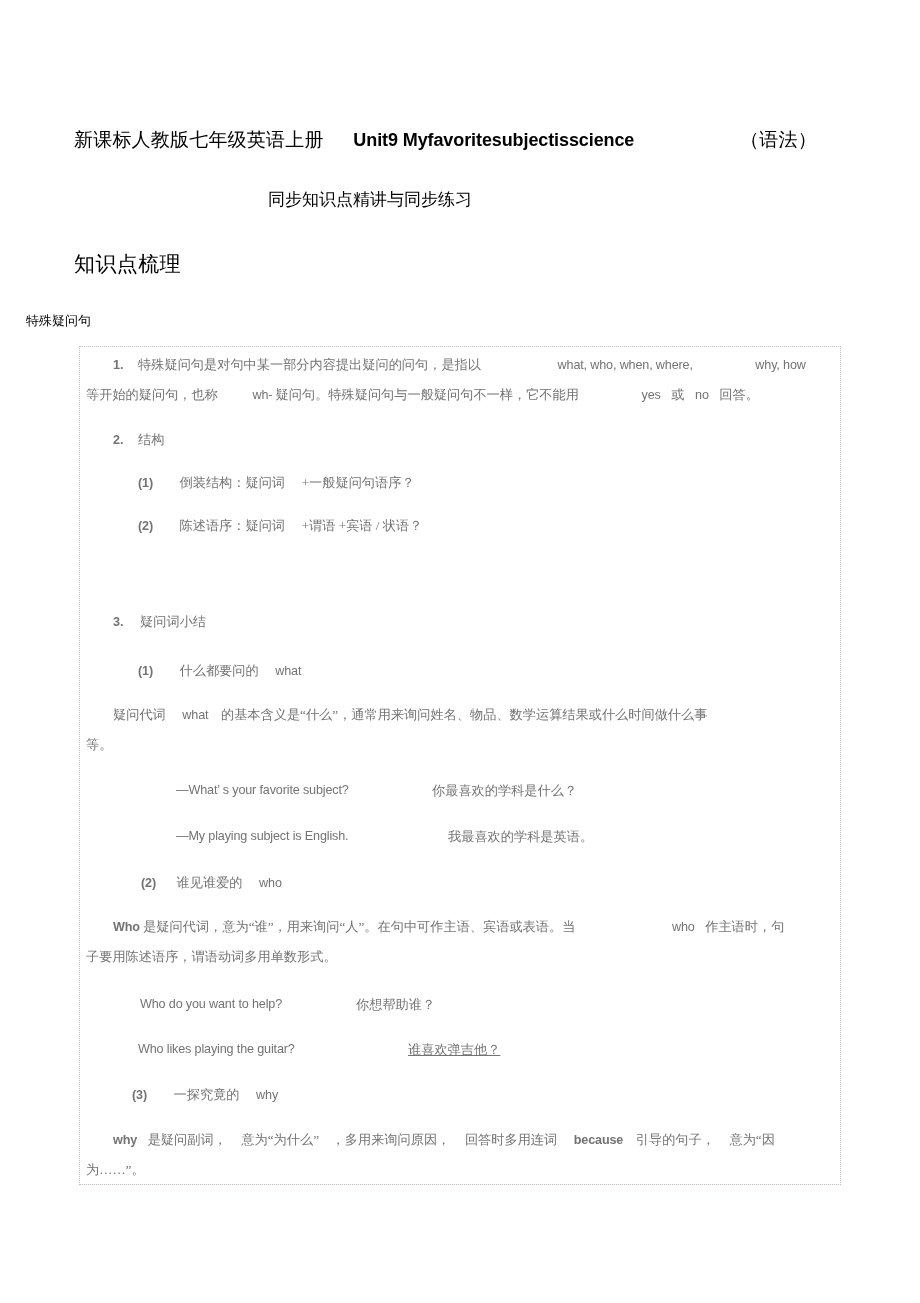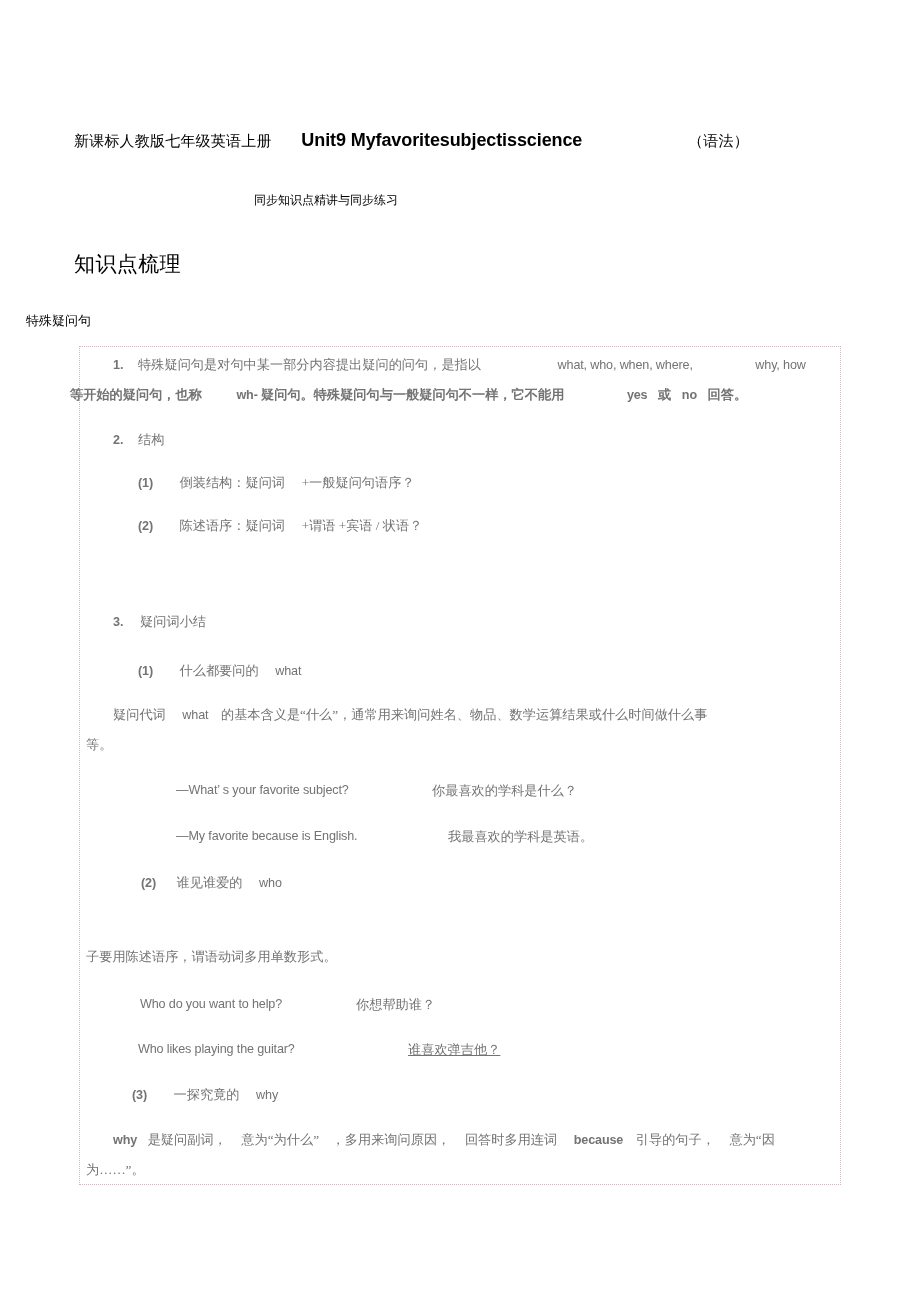--- a/index.html
+++ b/index.html
@@ -30,39 +30,39 @@
     left: 74px;
     top: 125px;
     width: 790px;
     height: 30px;
     white-space: nowrap;
     font-size: 19.5px;
     line-height: 30px;
   }
   .t-cn {
     font-family: "Liberation Serif", "DejaVu Serif", serif;
-    font-size: 15px;
+    font-size: 19px;
     letter-spacing: 0.2px;
   }
   .t-en {
     font-family: "Liberation Sans", "DejaVu Sans", sans-serif;
     font-weight: bold;
     font-size: 18px;
     letter-spacing: -0.1px;
   }
   .t-gap-a { display: inline-block; width: 20px; }
   .t-gap-b { display: inline-block; width: 96px; }
 
   .subtitle-line {
     position: absolute;
-    left: 254px;
+    left: 268px;
     top: 186px;
     width: 500px;
     height: 28px;
-    font-size: 12px;
+    font-size: 17px;
     line-height: 28px;
     font-family: Liberation Serif, serif;
   }
 
   .section-heading {
     position: absolute;
     left: 74px;
     top: 249px;
     font-size: 21px;
     line-height: 30px;
@@ -152,21 +152,21 @@
   <div class="body-text" style="left:113px; top:356px;">
     <span class="num">1.</span>
     <span class="sp8"></span>
     <span>特殊疑问句是对句中某一部分内容提出疑问的问句，是指以</span>
     <span class="sp70"></span>
     <span class="en">what, who, when, where,</span>
     <span class="sp56"></span>
     <span class="en">why, how</span>
   </div>
 
-  <div class="body-text" style="left:70px; top:386px;font-weight:bold;">
+  <div class="body-text" style="left:86px; top:386px;">
     <span>等开始的疑问句，也称</span>
     <span class="sp28"></span>
     <span class="en">wh-</span>
     <span>疑问句。特殊疑问句与一般疑问句不一样，它不能用</span>
     <span class="sp56"></span>
     <span class="en">yes</span>
     <span class="sp4"></span>
     <span>或</span>
     <span class="sp4"></span>
     <span class="en">no</span>
@@ -220,32 +220,40 @@
   </div>
 
   <div class="body-text" style="left:86px; top:736px;">等。</div>
 
   <div class="body-text" style="left:176px; top:782px;">
     <span class="en">—What’ s your favorite subject?</span>
   </div>
   <div class="body-text" style="left:432px; top:782px;">你最喜欢的学科是什么？</div>
 
   <div class="body-text" style="left:176px; top:828px;">
-    <span class="en">—My favorite because is English.</span>
+    <span class="en">—My playing subject is English.</span>
   </div>
   <div class="body-text" style="left:448px; top:828px;">我最喜欢的学科是英语。</div>
 
   <div class="body-text" style="left:141px; top:874px;">
     <span class="en-b">(2)</span>
     <span class="sp14"></span>
     <span>谁见谁爱的</span>
     <span class="sp10"></span>
     <span class="en">who</span>
   </div>
 
+  <div class="body-text" style="left:113px; top:918px;">
+    <span class="en-b">Who</span>
+    <span>是疑问代词，意为“谁”，用来询问“人”。在句中可作主语、宾语或表语。当</span>
+    <span class="sp90"></span>
+    <span class="en">who</span>
+    <span class="sp4"></span>
+    <span>作主语时，句</span>
+  </div>
 
   <div class="body-text" style="left:86px; top:948px;">子要用陈述语序，谓语动词多用单数形式。</div>
 
   <div class="body-text" style="left:140px; top:996px;">
     <span class="en">Who do you want to help?</span>
   </div>
   <div class="body-text" style="left:356px; top:996px;">你想帮助谁？</div>
 
   <div class="body-text" style="left:138px; top:1041px;text-align:center;">
     <span class="en">Who likes playing the guitar?</span>

